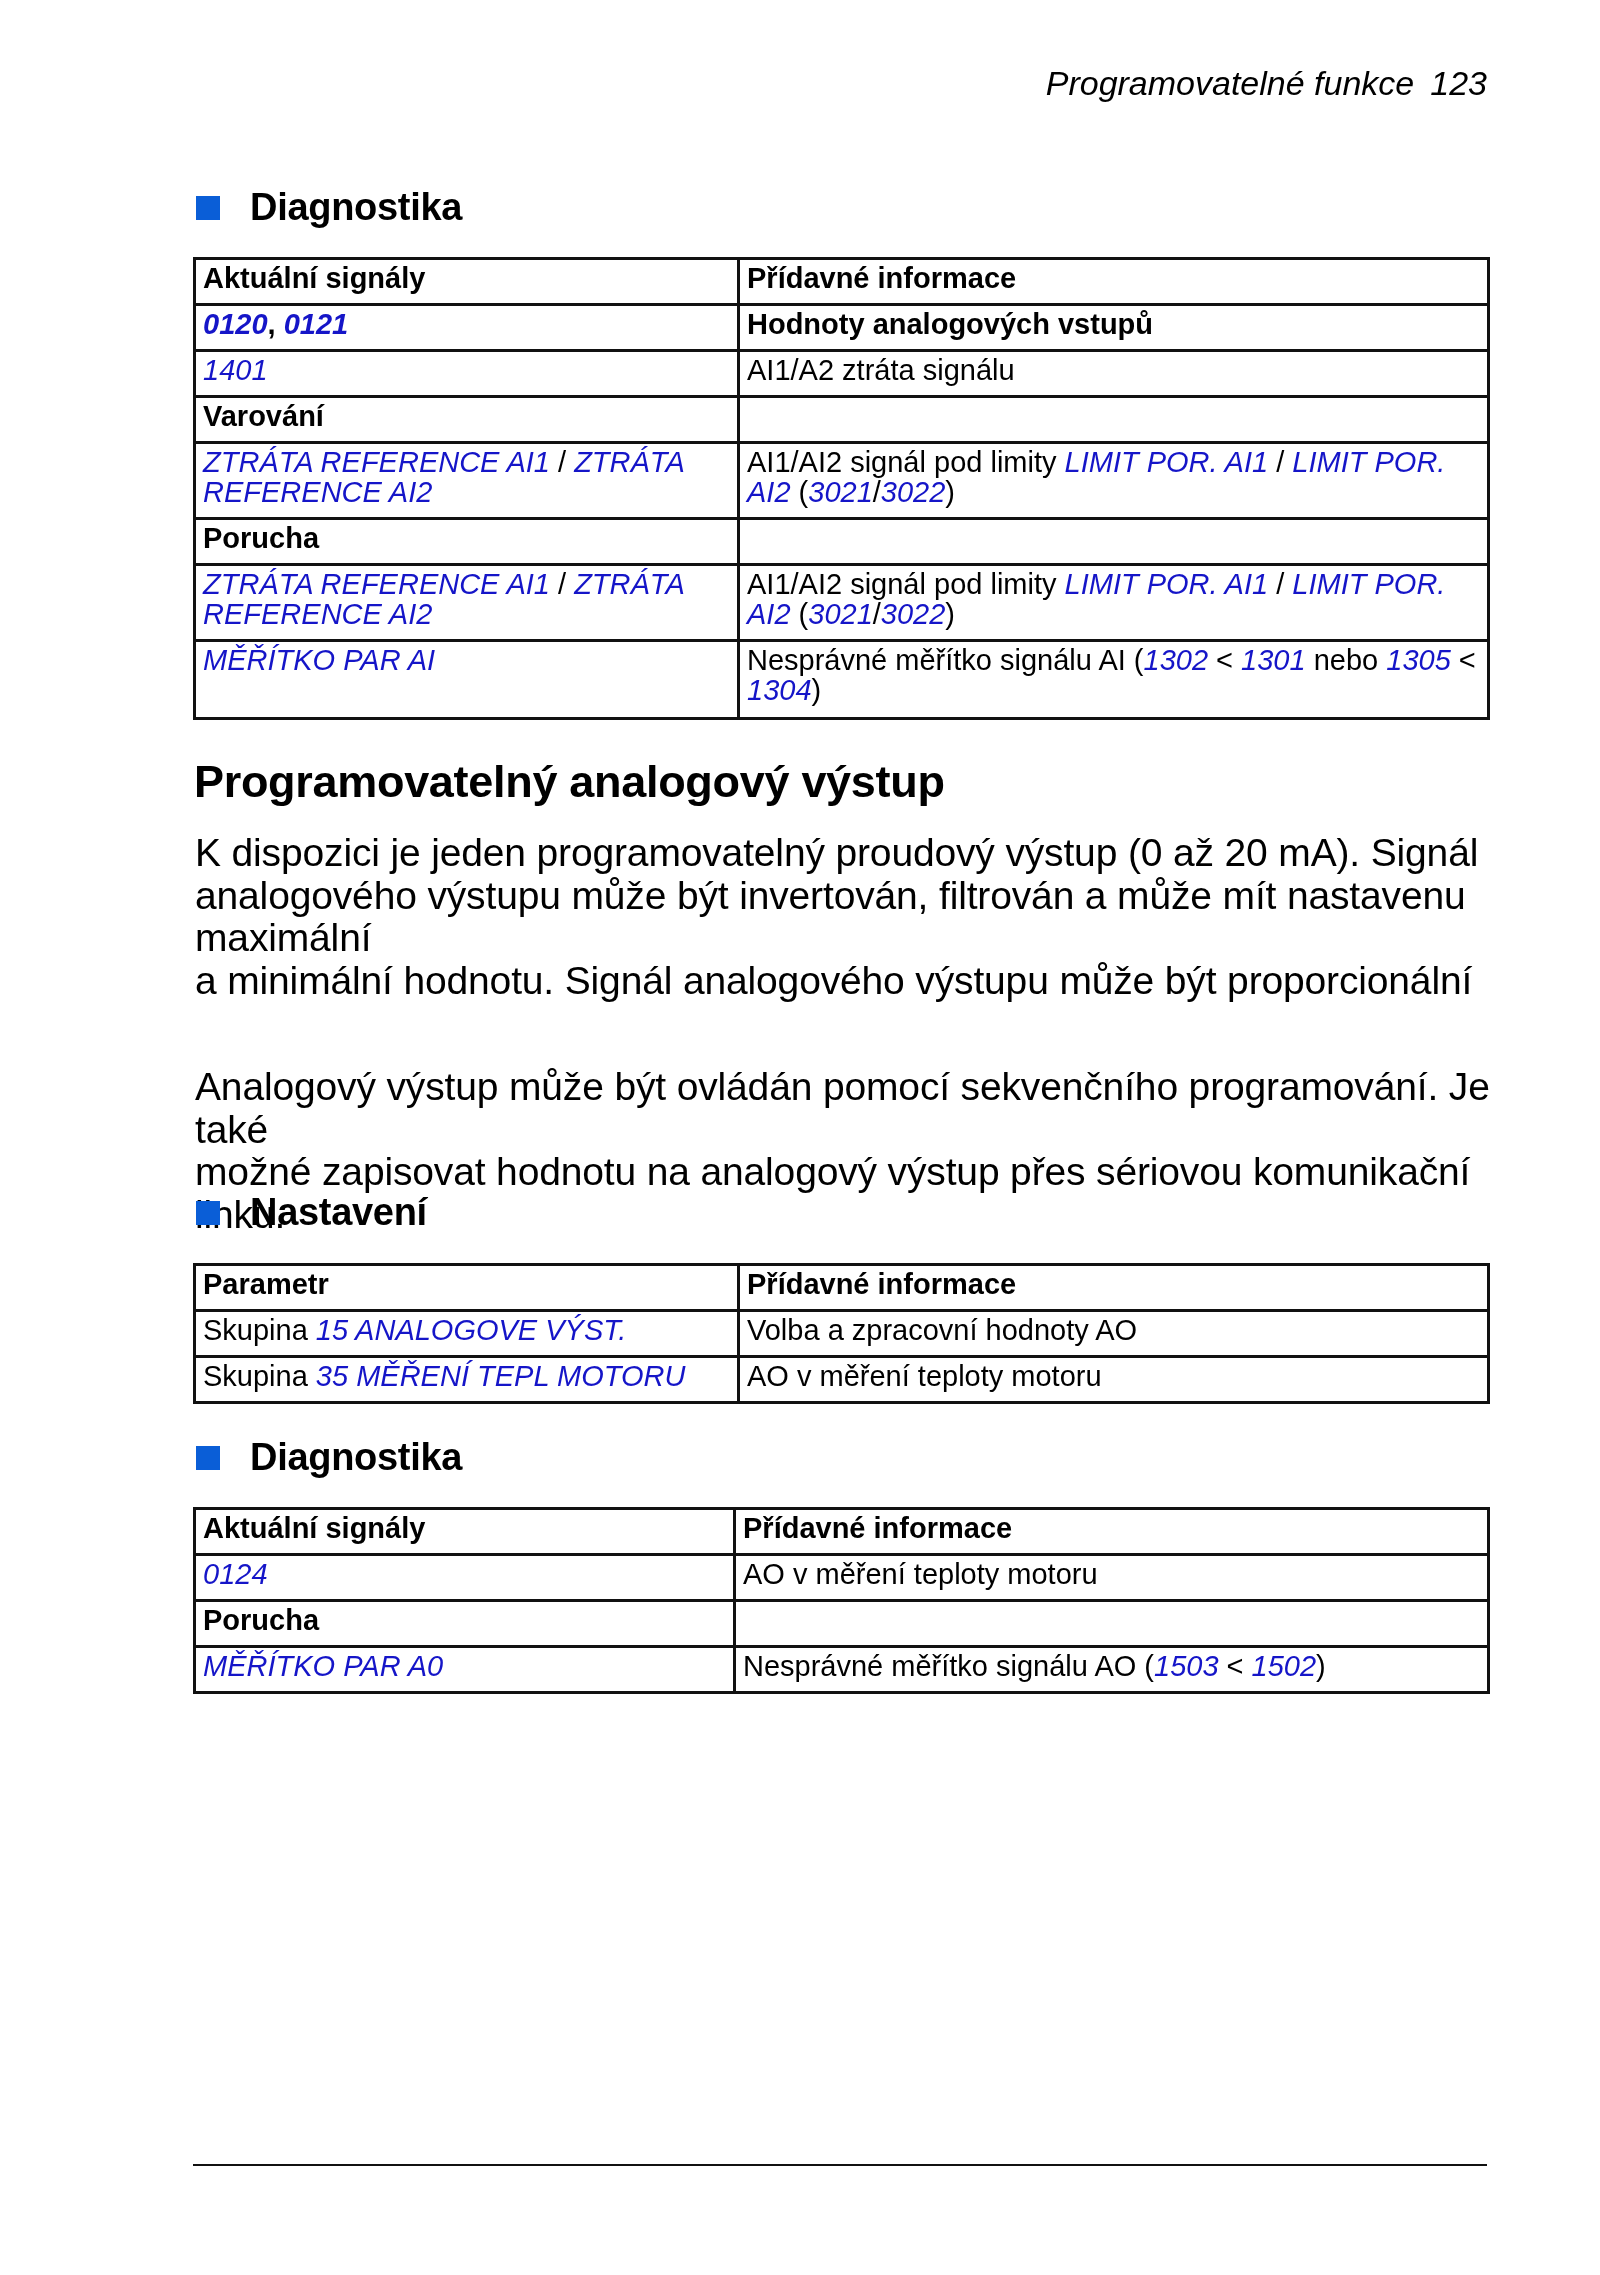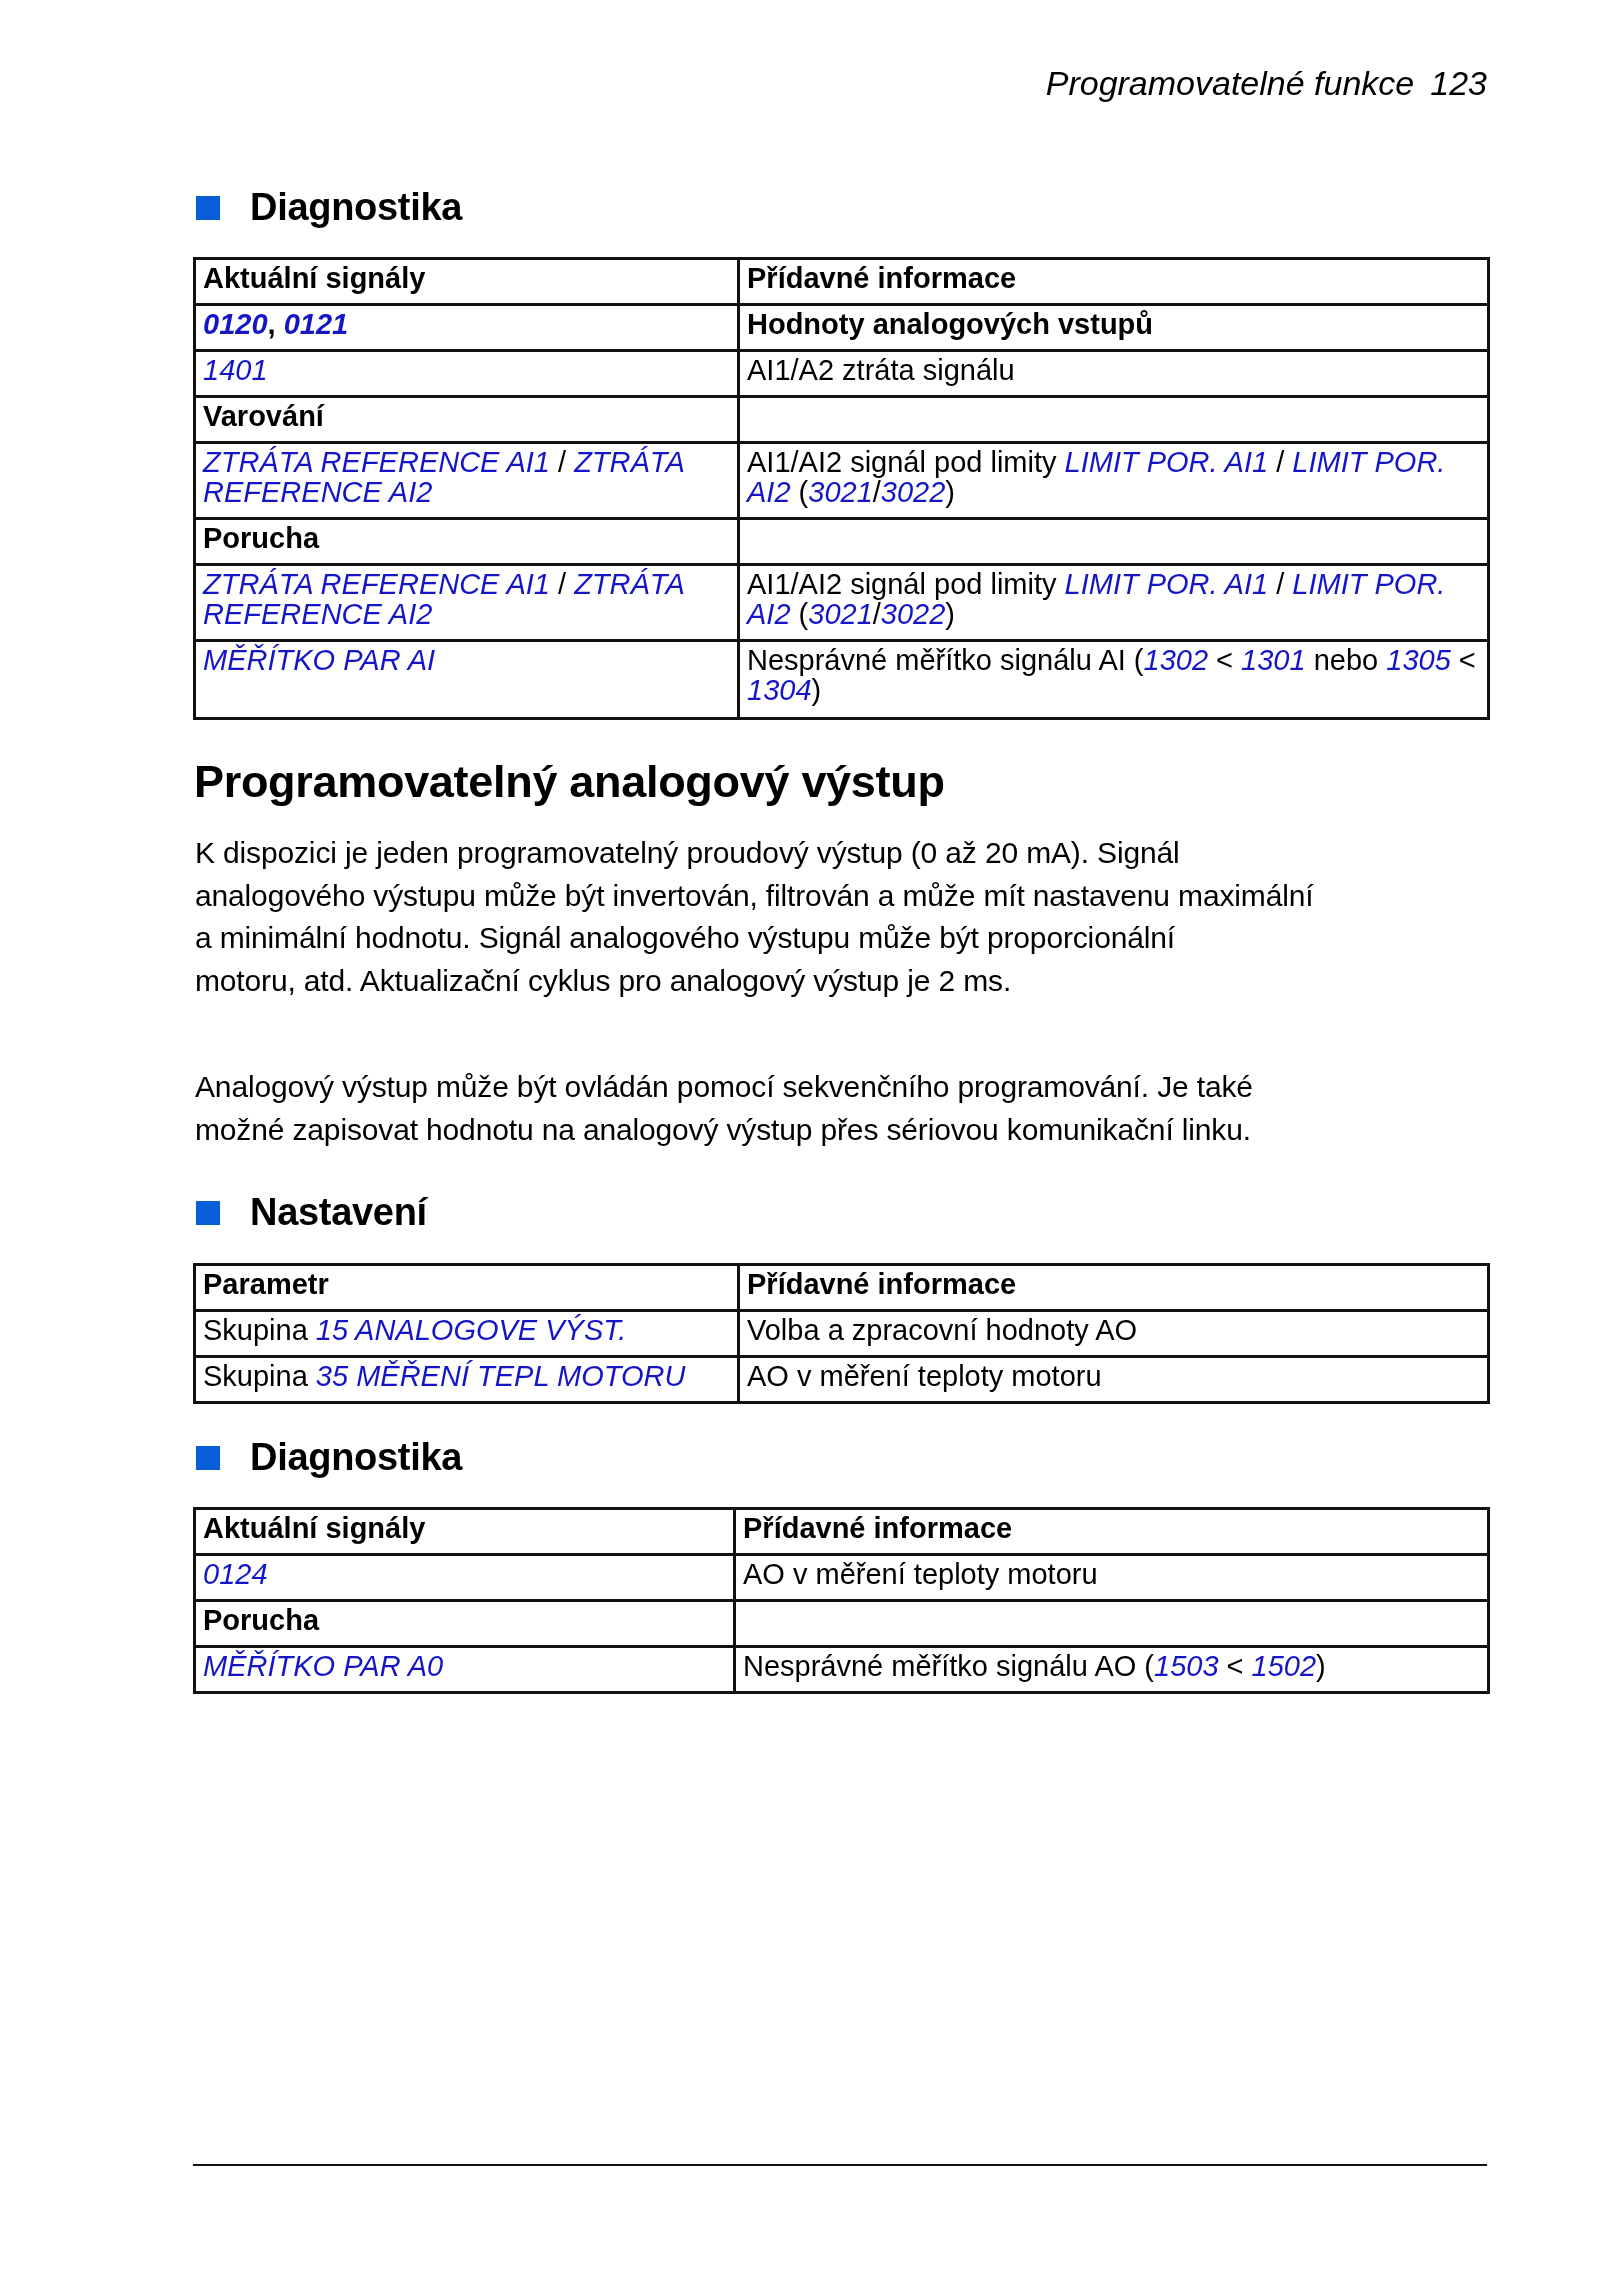--- a/index.html
+++ b/index.html
@@ -18,21 +18,21 @@
   }
   .subhead .sq { width: 24px; height: 24px; background: #0a5ed7; margin-right: 30px; display: inline-block; }
 
   .h2 {
     position: absolute; left: 194px; top: 756px;
     font-size: 45px; font-weight: bold; letter-spacing: -0.3px; white-space: nowrap;
   }
 
   .para {
     position: absolute; left: 195px; width: 1300px;
-    font-size: 30px; line-height: 42.5px; letter-spacing: -0.15px;
+    font-size: 39px; line-height: 42.5px; letter-spacing: -0.15px;
   }
 
   table.doc {
     position: absolute; left: 193px; width: 1294px;
     border-collapse: collapse; font-size: 29px; table-layout: fixed;
   }
   table.doc td {
     border: 3px solid #111; padding: 3px 7px 4px 7px; vertical-align: top; line-height: 30px;
   }
   table.doc tr.hdr td { font-weight: bold; }
@@ -107,21 +107,20 @@
   </tr>
 </tbody>
   </table>
 
 <div class="h2">Programovatelný analogový výstup</div>
 
 <div class="para" style="top:832px;">
   <div>K dispozici je jeden programovatelný proudový výstup (0 až 20 mA). Signál</div>
   <div>analogového výstupu může být invertován, filtrován a může mít nastavenu maximální</div>
   <div>a minimální hodnotu. Signál analogového výstupu může být proporcionální</div>
-  <div>motoru, atd. Aktualizační cyklus pro analogový výstup je 2 ms.</div>
 </div>
 
 <div class="para" style="top:1066px;">
   <div>Analogový výstup může být ovládán pomocí sekvenčního programování. Je také</div>
   <div>možné zapisovat hodnotu na analogový výstup přes sériovou komunikační linku.</div>
 </div>
 
 <div class="subhead" style="top:1191px;">
   <span class="sq"></span>
   <span>Nastavení</span>

